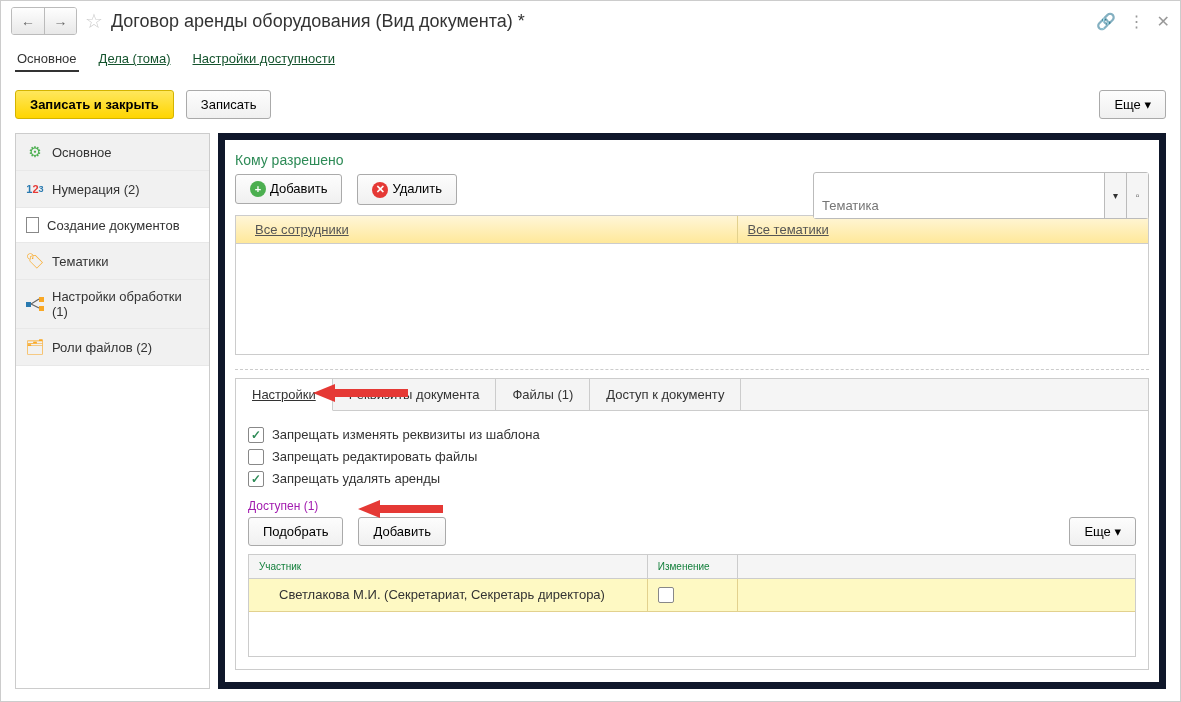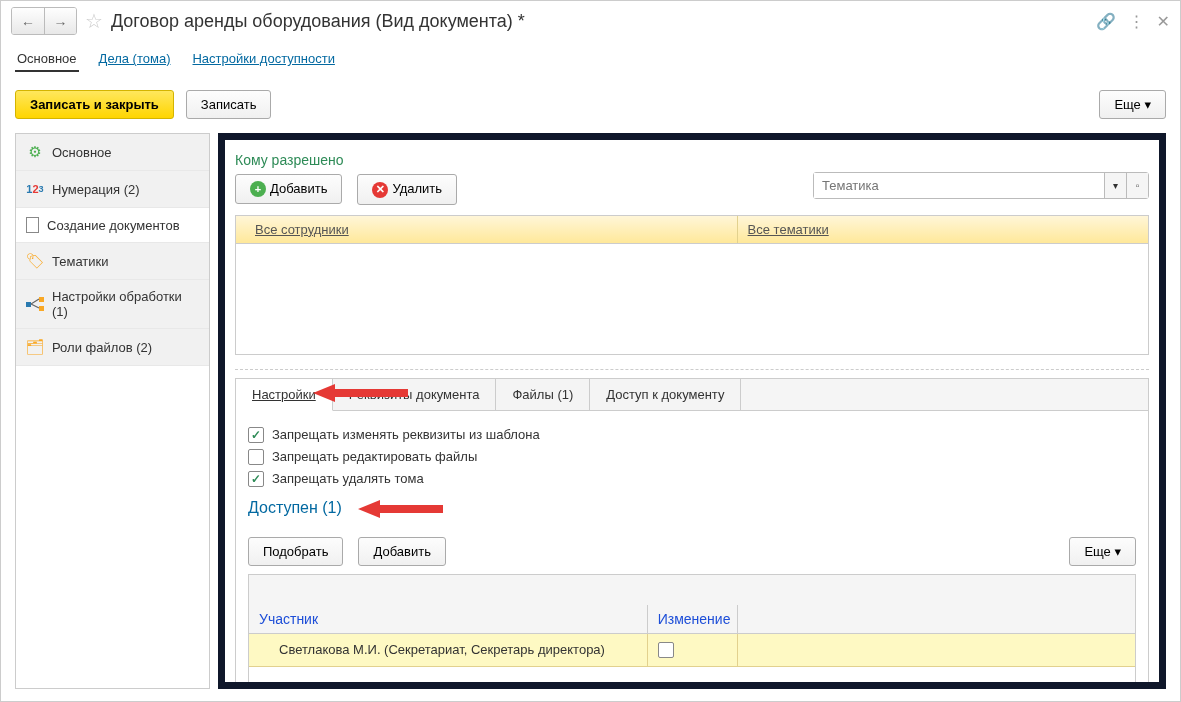--- a/index.html
+++ b/index.html
@@ -9,21 +9,21 @@
 .header { display: flex; align-items: center; padding: 6px 10px; gap: 8px; }
 .nav-btn-group { display: flex; border: 1px solid #bbb; border-radius: 3px; overflow: hidden; }
 .nav-btn { width: 32px; height: 26px; background: linear-gradient(#fefefe,#e8e8e8); border: none; display: flex; align-items: center; justify-content: center; cursor: pointer; color: #666; font-size: 14px; }
 .nav-btn + .nav-btn { border-left: 1px solid #bbb; }
 .star { color: #ccc; font-size: 20px; cursor: pointer; }
 .title { font-size: 18px; color: #333; flex: 1; }
 .header-right { display: flex; gap: 12px; align-items: center; color: #999; }
 .header-icon { cursor: pointer; font-size: 16px; }
 
 .tabs-top { display: flex; gap: 18px; padding: 6px 14px 10px; }
-.tab-top { color: #0369a1; cursor: pointer; font-size: 13px; padding: 4px 2px; }
+.tab-top { color: #14532d; cursor: pointer; font-size: 13px; padding: 4px 2px; }
 .tab-top.active { color: #333; border-bottom: 2px solid #333; }
 .tab-top.link { text-decoration: underline; }
 
 .toolbar { display: flex; padding: 8px 14px 14px; gap: 12px; align-items: center; }
 .btn { border: 1px solid #aaa; border-radius: 3px; padding: 6px 14px; background: linear-gradient(#fdfdfd,#f0f0f0); cursor: pointer; font-size: 13px; }
 .btn-yellow { background: linear-gradient(#ffe75d,#ffd500); font-weight: bold; border-color: #d4b400; }
 .btn-more { margin-left: auto; }
 
 .main { display: flex; padding: 0 14px 14px; gap: 8px; height: calc(100% - 130px); }
 .sidebar { width: 195px; border: 1px solid #ccc; }
@@ -31,43 +31,43 @@
 .sidebar-item.active { background: #fff; }
 .sidebar-icon { width: 18px; height: 18px; display: inline-flex; align-items: center; justify-content: center; font-size: 15px; }
 
 .content { flex: 1; border: 7px solid #0f172a; padding: 8px 10px; overflow-y: auto; position: relative; }
 .section-title { color: #2e8b57; font-size: 14px; margin: 4px 0 6px; }
 .btn-row { display: flex; gap: 15px; align-items: center; margin-bottom: 8px; }
 .btn-icon { display: inline-flex; align-items: center; justify-content: center; width: 16px; height: 16px; border-radius: 50%; color: #fff; font-size: 11px; font-weight: bold; margin-right: 4px; }
 .icon-plus { background: #4caf50; }
 .icon-del { background: #e53935; }
 .combo { display: flex; border: 1px solid #bbb; border-radius: 3px; margin-left: auto; position: absolute; right: 10px; top: 32px; }
-.combo input { width: 290px; border: none; padding: 5px 8px; font-size: 13px; outline: none; color: #000000; }
+.combo input { width: 290px; border: none; padding: 5px 8px; font-size: 13px; outline: none; color: #000000; margin-top: 20px; }
 .combo-btn { width: 22px; border-left: 1px solid #bbb; display: flex; align-items: center; justify-content: center; cursor: pointer; background: #f5f5f5; font-size: 10px; }
 
 .grid1 { border: 1px solid #ccc; margin-top: 10px; height: 140px; }
 .grid1-head { display: flex; background: linear-gradient(#fff6d8,#ffe89a); border-bottom: 1px solid #ccc; }
 .grid1-col { padding: 6px 10px; font-size: 13px; text-decoration: underline; color: #555; }
 .grid1-col:first-child { width: 55%; border-right: 1px solid #e2d18e; padding-left: 19px; }
 
 .divider-dotted { border: none; border-top: 1px dashed #ccc; margin: 14px 0 8px; }
 
 .tabstrip { border: 1px solid #ccc; display: flex; background: #f5f5f5; position: relative; }
 .tabstrip-tab { padding: 8px 16px; border-right: 1px solid #ccc; background: #f4f4f4; cursor: pointer; font-size: 13px; }
 .tabstrip-tab.active { background: #fff; border-bottom: 1px solid #fff; margin-bottom: -1px; text-decoration: underline; }
 .tab-body { border: 1px solid #ccc; border-top: none; padding: 10px 12px 12px; }
 
 .chk-row { display: flex; align-items: center; gap: 8px; margin: 6px 0; }
 .chk { width: 16px; height: 16px; border: 1px solid #888; border-radius: 2px; display: inline-flex; align-items: center; justify-content: center; color: #2e8b57; font-weight: bold; font-size: 12px; cursor: pointer; }
 
-.subsection { color: #0369a1; font-size: 16px; margin: 12px 0 20px; }
+.subsection { color: #a21caf; font-size: 12px; margin: 12px 0 4px; }
 
 .grid2 { border: 1px solid #ccc; margin-top: 8px; }
 .grid2-head { display: flex; background: #f5f5f5; border-bottom: 1px solid #ccc; }
-.grid2-col { padding: 6px 10px; font-size: 14px; color: #1d4ed8; margin-top: 30px; }
+.grid2-col { padding: 6px 10px; font-size: 10px; color: #15803d; }
 .grid2-col:first-child { width: 45%; border-right: 1px solid #ccc; }
 .grid2-col:nth-child(2) { width: 90px; border-right: 1px solid #ccc; }
 .grid2-row { display: flex; background: #fef9c3; border-bottom: 1px solid #e2d18e; }
 .grid2-cell { padding: 8px 10px 8px 30px; }
 .grid2-cell:first-child { width: 45%; border-right: 1px solid #e2d18e; }
 .grid2-cell:nth-child(2) { width: 90px; border-right: 1px solid #e2d18e; display: flex; align-items: center; justify-content: flex-start; padding-left: 10px; }
 .grid2-body-empty { height: 44px; }
 
 .arrow { position: absolute; pointer-events: none; }
 .arrow svg { display: block; }
@@ -177,21 +177,21 @@
         <div class="chk-row">
           <span class="chk">✓</span>
           <span>Запрещать изменять реквизиты из шаблона</span>
         </div>
         <div class="chk-row">
           <span class="chk"></span>
           <span>Запрещать редактировать файлы</span>
         </div>
         <div class="chk-row">
           <span class="chk">✓</span>
-          <span>Запрещать удалять тома</span>
+          <span>Запрещать удалять аренды</span>
         </div>
 
         <div style="position:relative">
           <div class="subsection">Доступен (1)</div>
           <div class="arrow" style="left:110px;top:-2px">
             <svg width="90" height="24">
                 <polygon points="0,12 22,3 22,8 85,8 85,16 22,16 22,21" fill="#e53935"></polygon>
               </svg>
           </div>
         </div>

